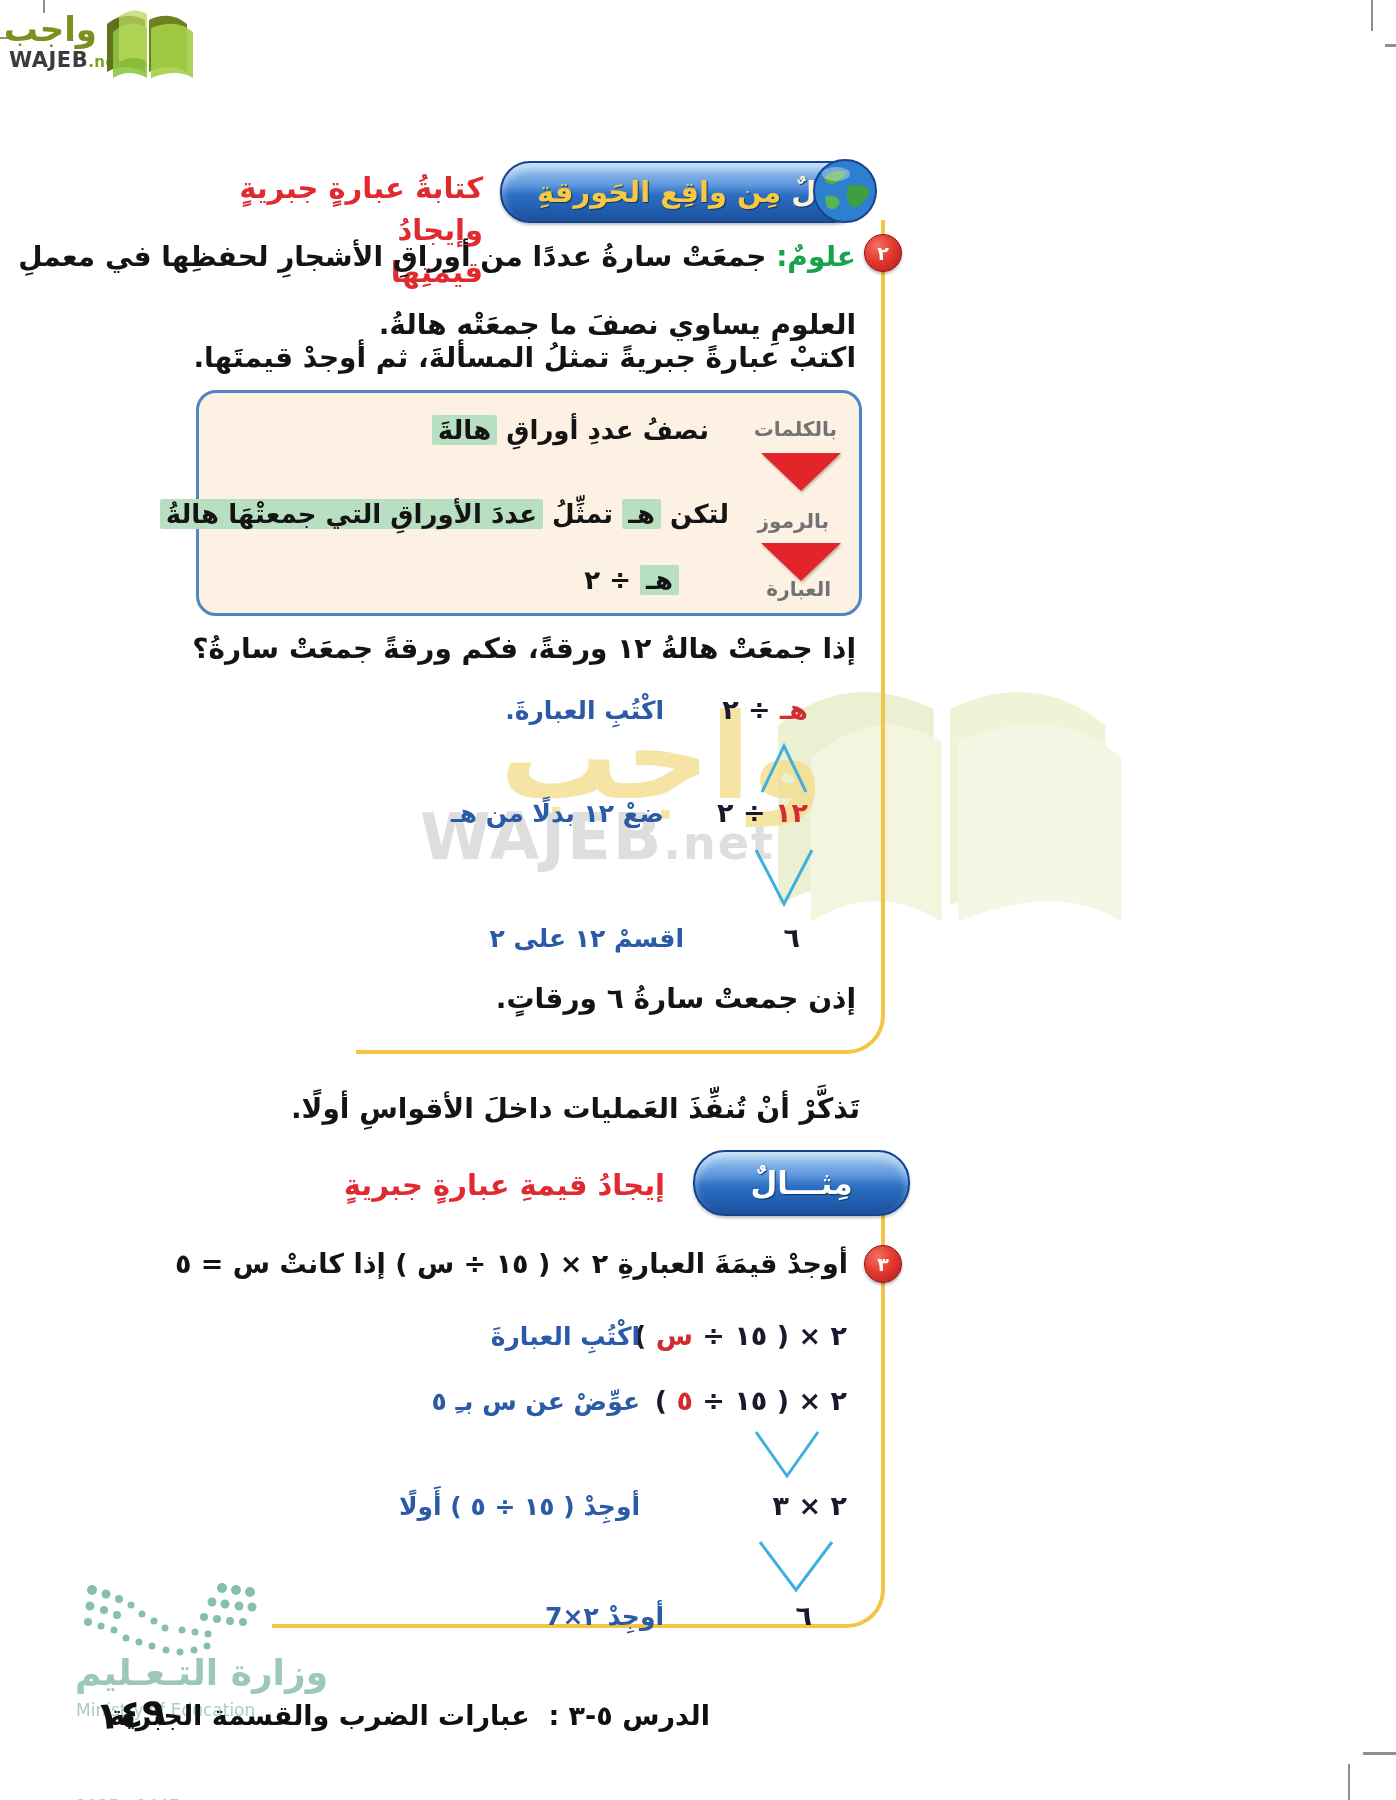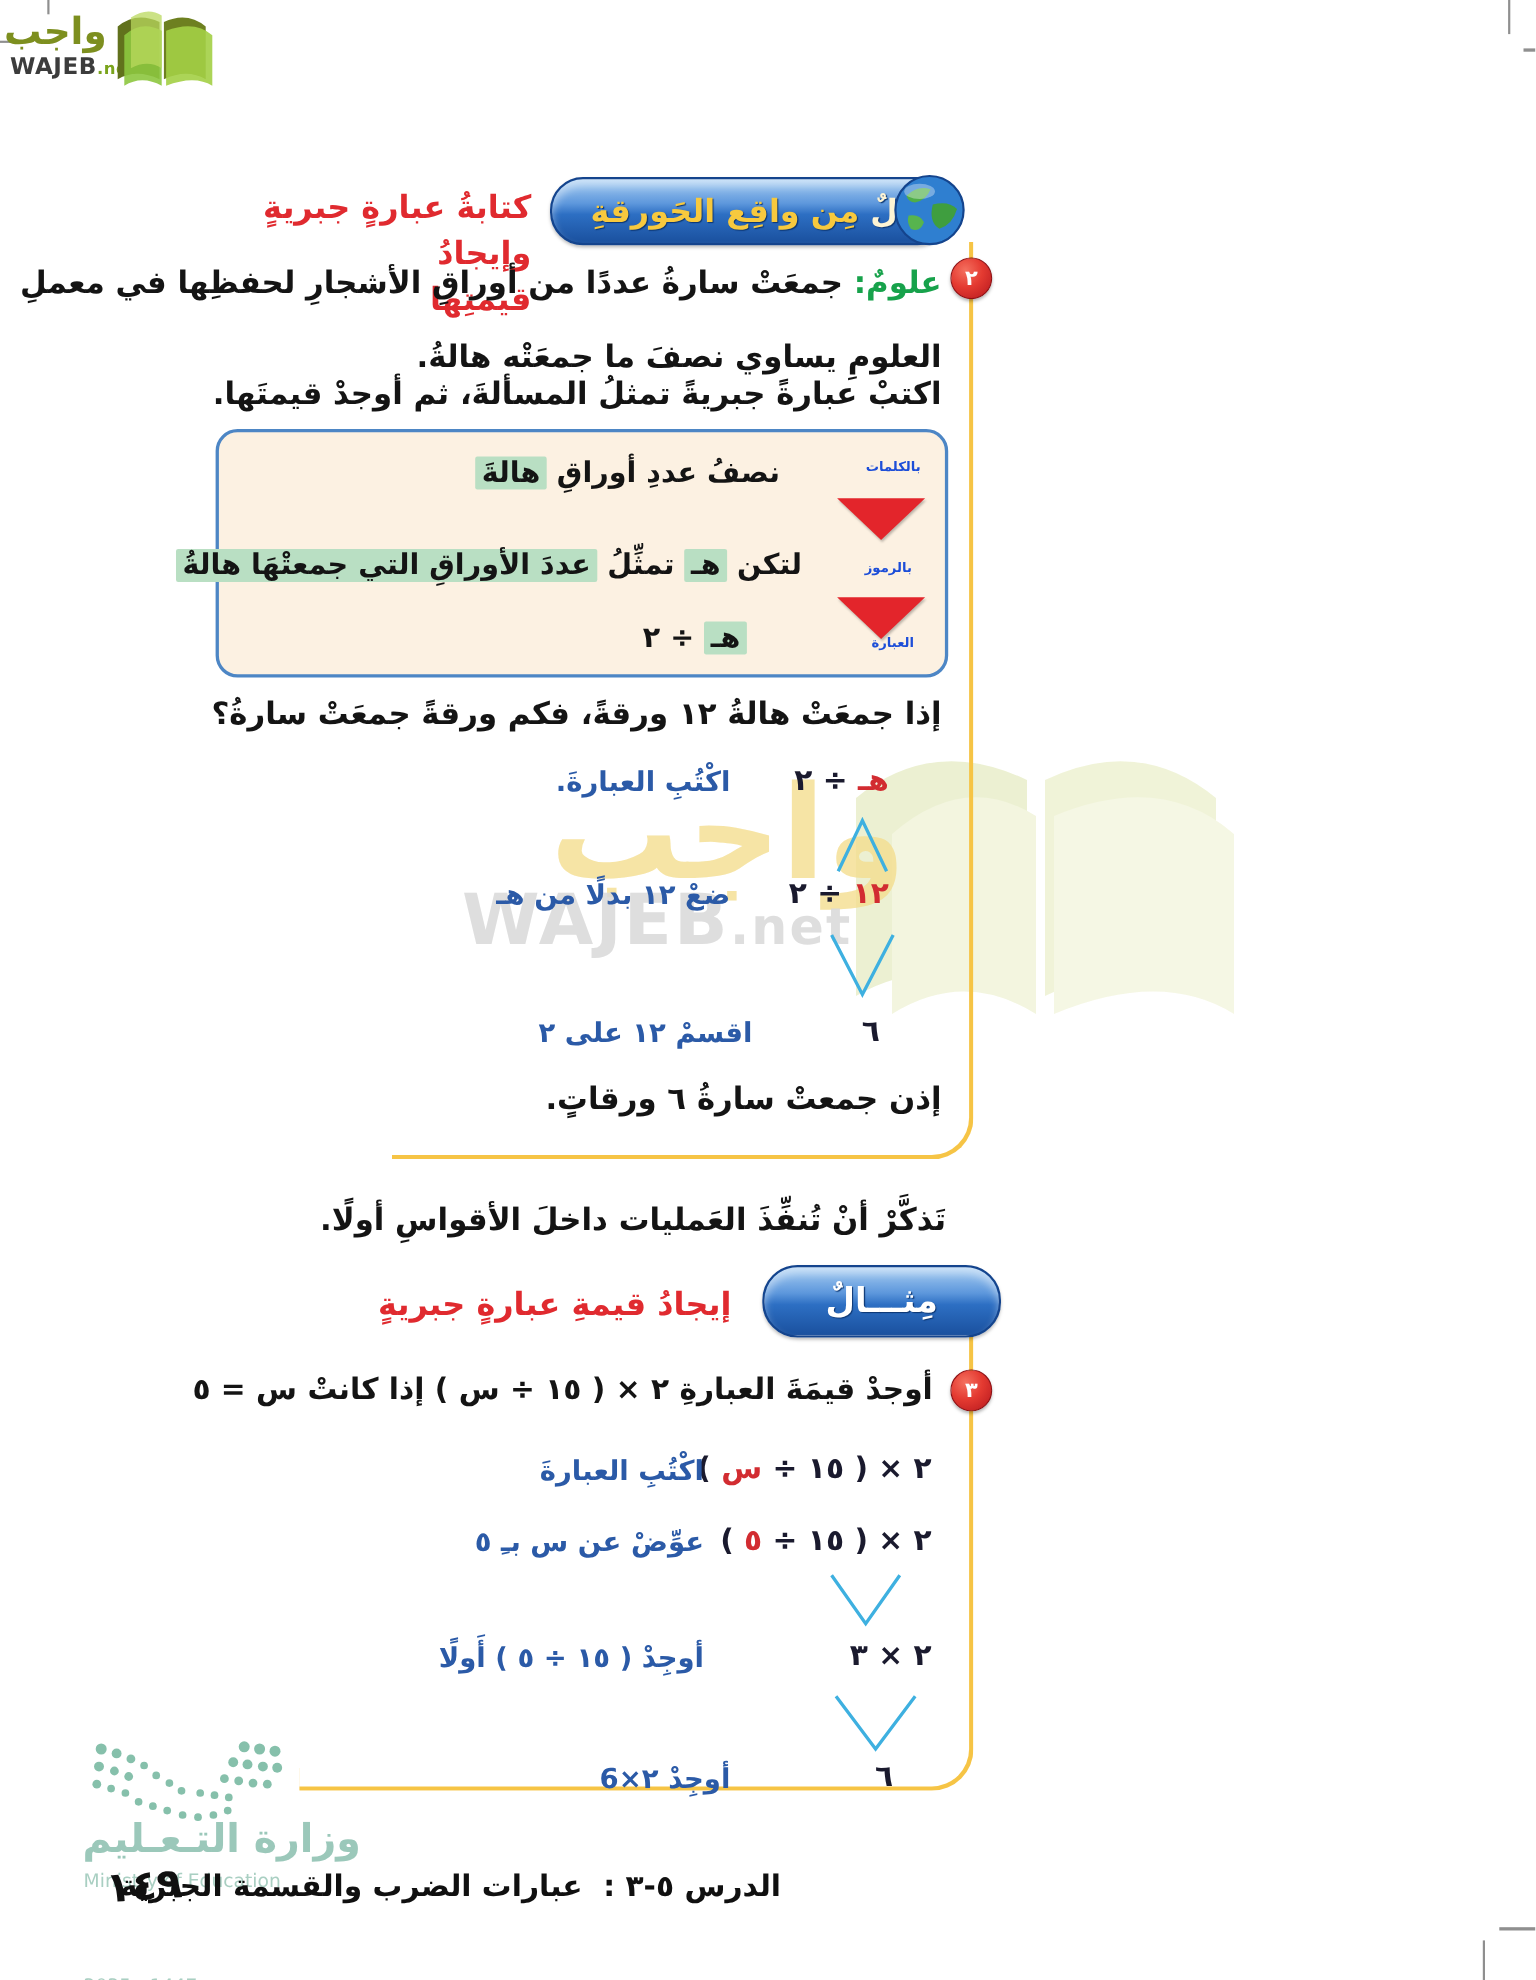--- a/index.html
+++ b/index.html
@@ -31,21 +31,21 @@
          border:1px solid #8e1014;color:#fff;font-size:19px;font-weight:700;
          display:flex;align-items:center;justify-content:center;box-shadow:0 2px 3px rgba(0,0,0,.3);}
   
   .btxt{color:#141414;font-size:28px;font-weight:700;text-align:right;white-space:nowrap;z-index:2;}
   .green{color:#17a24b;}
   .redc{color:#d22c31;}
   .expr{color:#1a1a2e;font-size:27px;font-weight:700;white-space:nowrap;text-align:right;z-index:2;}
   .slabel{color:#2b5aa7;font-size:25px;font-weight:700;white-space:nowrap;text-align:right;z-index:2;}
   
   .wbox{background:#fcf1e2;border:3px solid #4d86c5;border-radius:20px;z-index:2;}
-  .wbox .lbl{position:absolute;color:#1d4ed8;font-size:12px;font-weight:700;}
+  .wbox .lbl{position:absolute;color:#737373;font-size:20px;font-weight:700;}
   .wbox .row{position:absolute;color:#141414;font-size:26px;font-weight:700;white-space:nowrap;direction:rtl;margin-left:28px;}
   .hl{background:#b9dfc3;padding:0 6px;border-radius:2px;}
   .tri{position:absolute;width:0;height:0;border-left:40px solid transparent;border-right:40px solid transparent;
        border-top:38px solid #e3252b;filter:drop-shadow(1px 2px 1px rgba(0,0,0,.25));}
   
   .wm{z-index:0;opacity:.85;}
   .wm-ar{color:#f2d87c;font-size:118px;font-weight:700;opacity:.8;}
   .wm-en{color:#d2d2d2;font-size:64px;font-weight:700;opacity:.85;letter-spacing:2px;}
   .wm-en .net{font-size:46px;}
   
@@ -192,21 +192,21 @@
   </svg>
 
   <div class="abs expr ar" style="right:549px;top:1490px;letter-spacing:14px;">٢ × ٣</div>
   <div class="abs slabel ar" style="right:756px;top:1492px;">أوجِدْ ( ١٥ ÷ ٥ ) أَولًا</div>
 
   <svg class="abs" style="left:756px;top:1538px;z-index:2;" width="80" height="56" viewBox="0 0 80 56">
     <polyline points="4,4 40,52 76,4" fill="none" stroke="#3eb0e0" stroke-width="3"></polyline>
   </svg>
 
   <div class="abs expr ar" style="right:584px;top:1600px;">٦</div>
-  <div class="abs slabel ar" style="right:732px;top:1602px;">أوجِدْ ٢×6</div>
+  <div class="abs slabel ar" style="right:732px;top:1602px;">أوجِدْ ٢×7</div>
 
   <svg class="abs" style="left:62px;top:1580px;" width="210" height="84" viewBox="0 0 210 84">
     <g fill="#86c0ab">
       <circle cx="30" cy="10" r="5"></circle>
         <circle cx="44" cy="14" r="4.5"></circle>
         <circle cx="57" cy="19" r="4"></circle>
         <circle cx="69" cy="25" r="3.5"></circle>
       <circle cx="160" cy="8" r="5"></circle>
         <circle cx="174" cy="10" r="5"></circle>
         <circle cx="188" cy="12" r="5"></circle>

